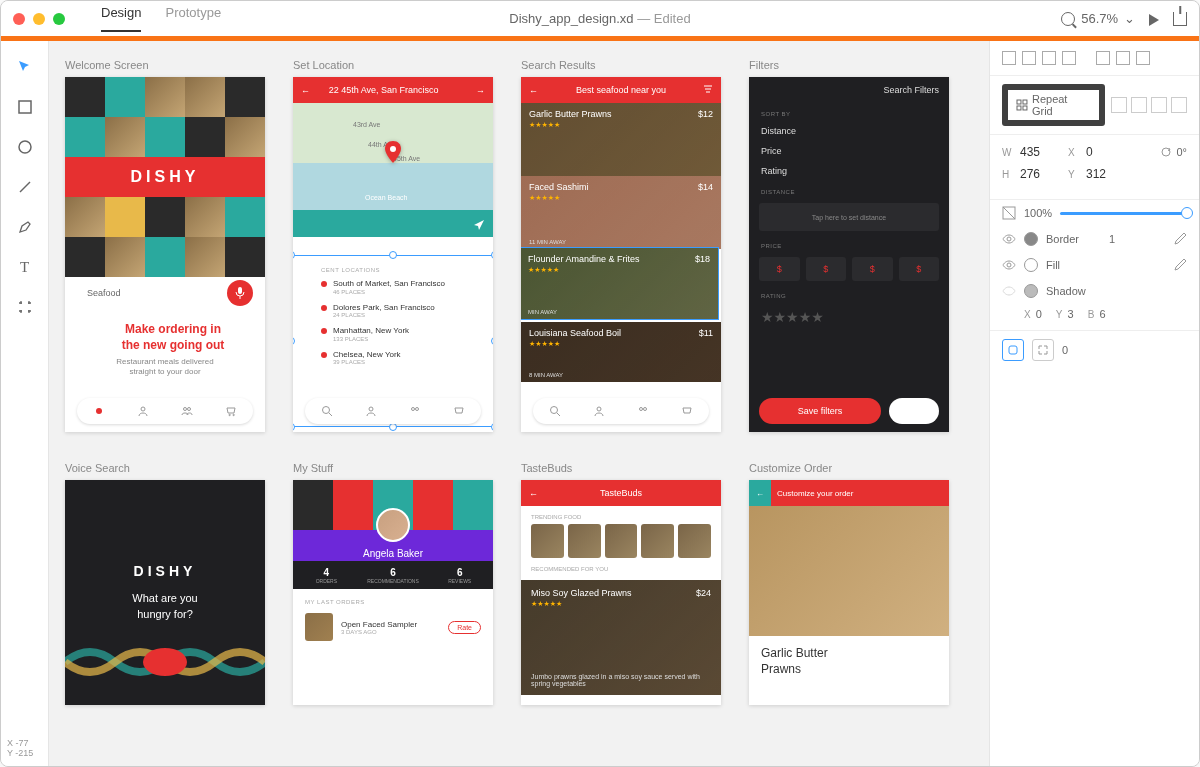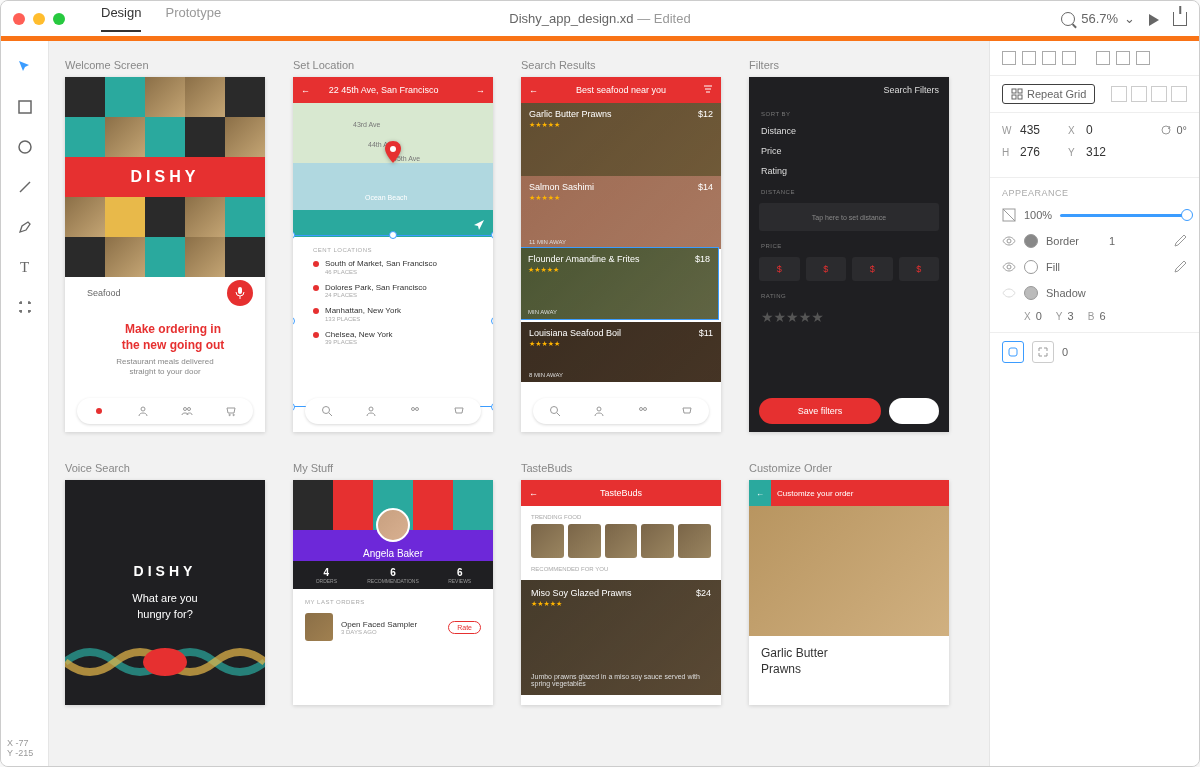--- a/index.html
+++ b/index.html
@@ -52,21 +52,21 @@
 .tabi{width:12px;height:12px;color:#999;}
 
 
 .loc-hdr{height:26px;background:#e63030;display:flex;align-items:center;color:#fff;font-size:9px;padding:0 8px;}
 .loc-hdr .arr{margin-left:auto;}
 .map{height:134px;background:linear-gradient(180deg,#d8e8d0 0%,#d8e8d0 45%,#b0d8e0 45%,#b0d8e0 80%,#2aa99e 80%);position:relative;font-size:7px;color:#777;}
 .map .street{position:absolute;}
 .pin{position:absolute;left:50%;top:45%;transform:translate(-50%,-100%);width:18px;height:22px;}
 .pin svg{filter:drop-shadow(0 1px 2px rgba(0,0,0,.3));}
 .loc-me{position:absolute;bottom:6px;right:8px;color:#fff;}
-.loc-list{background:#fff;padding:10px 20px;position:relative;}
+.loc-list{background:#fff;padding:10px 28px;position:relative;margin-top:20px;}
 .sel{position:absolute;top:-2px;left:-2px;right:-2px;bottom:-2px;border:1.5px solid #3b9cff;pointer-events:none;}
 .sel .h{position:absolute;width:8px;height:8px;background:#fff;border:1.5px solid #3b9cff;border-radius:50%;}
 .sel .h.tl{top:-5px;left:-5px;}
 .sel .h.tr{top:-5px;right:-5px;}
 .sel .h.bl{bottom:-5px;left:-5px;}
 .sel .h.br{bottom:-5px;right:-5px;}
 .sel .h.tm{top:-5px;left:50%;transform:translateX(-50%);}
 .sel .h.bm{bottom:-5px;left:50%;transform:translateX(-50%);}
 .sel .h.lm{left:-5px;top:50%;transform:translateY(-50%);}
 .sel .h.rm{right:-5px;top:50%;transform:translateY(-50%);}
@@ -148,21 +148,21 @@
 .co-hdr .back{background:#2aa99e;width:22px;height:26px;margin:-8px 6px -8px -8px;display:flex;align-items:center;justify-content:center;}
 .co-img{height:130px;background:linear-gradient(135deg,#b89560,#d0b080);}
 .co-name{padding:10px 12px;font-size:12px;color:#333;line-height:1.3;}
 
 
 .rpanel{width:210px;background:#fff;border-left:1px solid #e5e5e5;font-size:11px;color:#666;overflow-y:auto;}
 .rp-align{padding:10px 12px;display:flex;gap:20px;border-bottom:1px solid #eee;}
 .rp-aset{display:flex;gap:6px;}
 .rp-ai{width:14px;height:14px;border:1px solid #aaa;}
 .rp-repeat{display:flex;align-items:center;gap:6px;padding:8px 12px;border-bottom:1px solid #eee;}
-.rp-repeat .btn{border:1px solid #404040;border-radius:3px;padding:3px 8px;font-size:11px;display:flex;align-items:center;gap:4px;}
+.rp-repeat .btn{border:6px solid #404040;border-radius:3px;padding:3px 8px;font-size:11px;display:flex;align-items:center;gap:4px;}
 .rp-bool{display:flex;gap:4px;margin-left:auto;}
 .rp-bool .b{width:16px;height:16px;border:1px solid #ccc;}
 .rp-dims{padding:10px 12px;border-bottom:1px solid #eee;}
 .rp-dline{display:flex;align-items:center;gap:8px;margin-bottom:8px;}
 .rp-dline .l{color:#999;font-size:10px;width:10px;}
 .rp-dline .v{font-size:12px;color:#333;width:40px;}
 .rp-rot{margin-left:auto;display:flex;align-items:center;gap:4px;}
 .rp-h{font-size:9px;color:#aaa;text-transform:uppercase;letter-spacing:.5px;padding:10px 12px 4px;}
 .rp-opac{padding:6px 12px;display:flex;align-items:center;gap:8px;}
 .rp-slider{flex:1;height:3px;background:linear-gradient(90deg,#3b9cff 100%,#ddd 0);border-radius:2px;position:relative;}
@@ -404,21 +404,21 @@
               <span class="opts"><svg width="10" height="10" viewBox="0 0 10 10">
                     <path d="M1 2h8M2 5h6M3 8h4" stroke="#fff" stroke-width="1.2"></path>
                   </svg></span>
             </div>
             <div class="dish d1">
                 <div class="nm">Garlic Butter Prawns</div>
                 <div class="pr">$12</div>
                 <div class="stars">★★★★★</div>
               </div>
             <div class="dish d2">
-                <div class="nm">Salmon Sashimi</div>
+                <div class="nm">Faced Sashimi</div>
                 <div class="pr">$14</div>
                 <div class="stars">★★★★★</div>
                 <div class="dist">11 MIN AWAY</div>
               </div>
             <div class="dish d3 sel">
                 <div class="nm">Flounder Amandine &amp; Frites</div>
                 <div class="pr">$18</div>
                 <div class="stars">★★★★★</div>
                 <div class="dist">MIN AWAY</div>
               </div>
@@ -618,21 +618,20 @@
               <span>0°</span>
             </span>
         </div>
         <div class="rp-dline">
           <span class="l">H</span>
             <span class="v">276</span>
           <span class="l">Y</span>
             <span class="v">312</span>
         </div>
       </div>
-      <div class="rp-h">APPEARANCE</div>
       <div class="rp-opac">
         <svg width="14" height="14" viewBox="0 0 14 14">
             <rect x="1" y="1" width="12" height="12" fill="none" stroke="#999"></rect>
             <path d="M1 1l12 12" stroke="#999"></path>
           </svg>
         <span>100%</span>
         <div class="rp-slider">
             <div class="k"></div>
           </div>
       </div>

